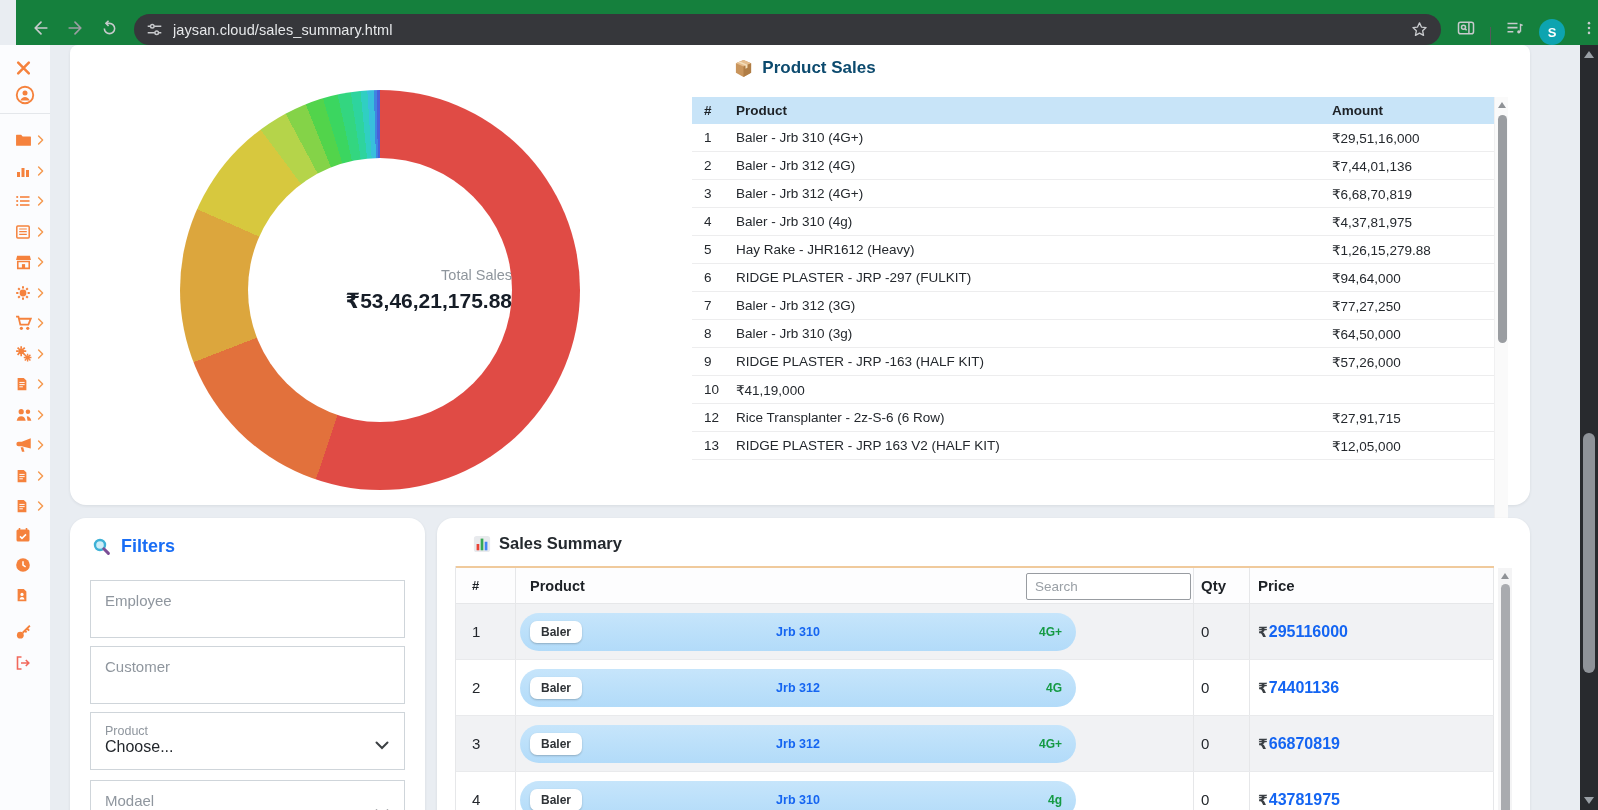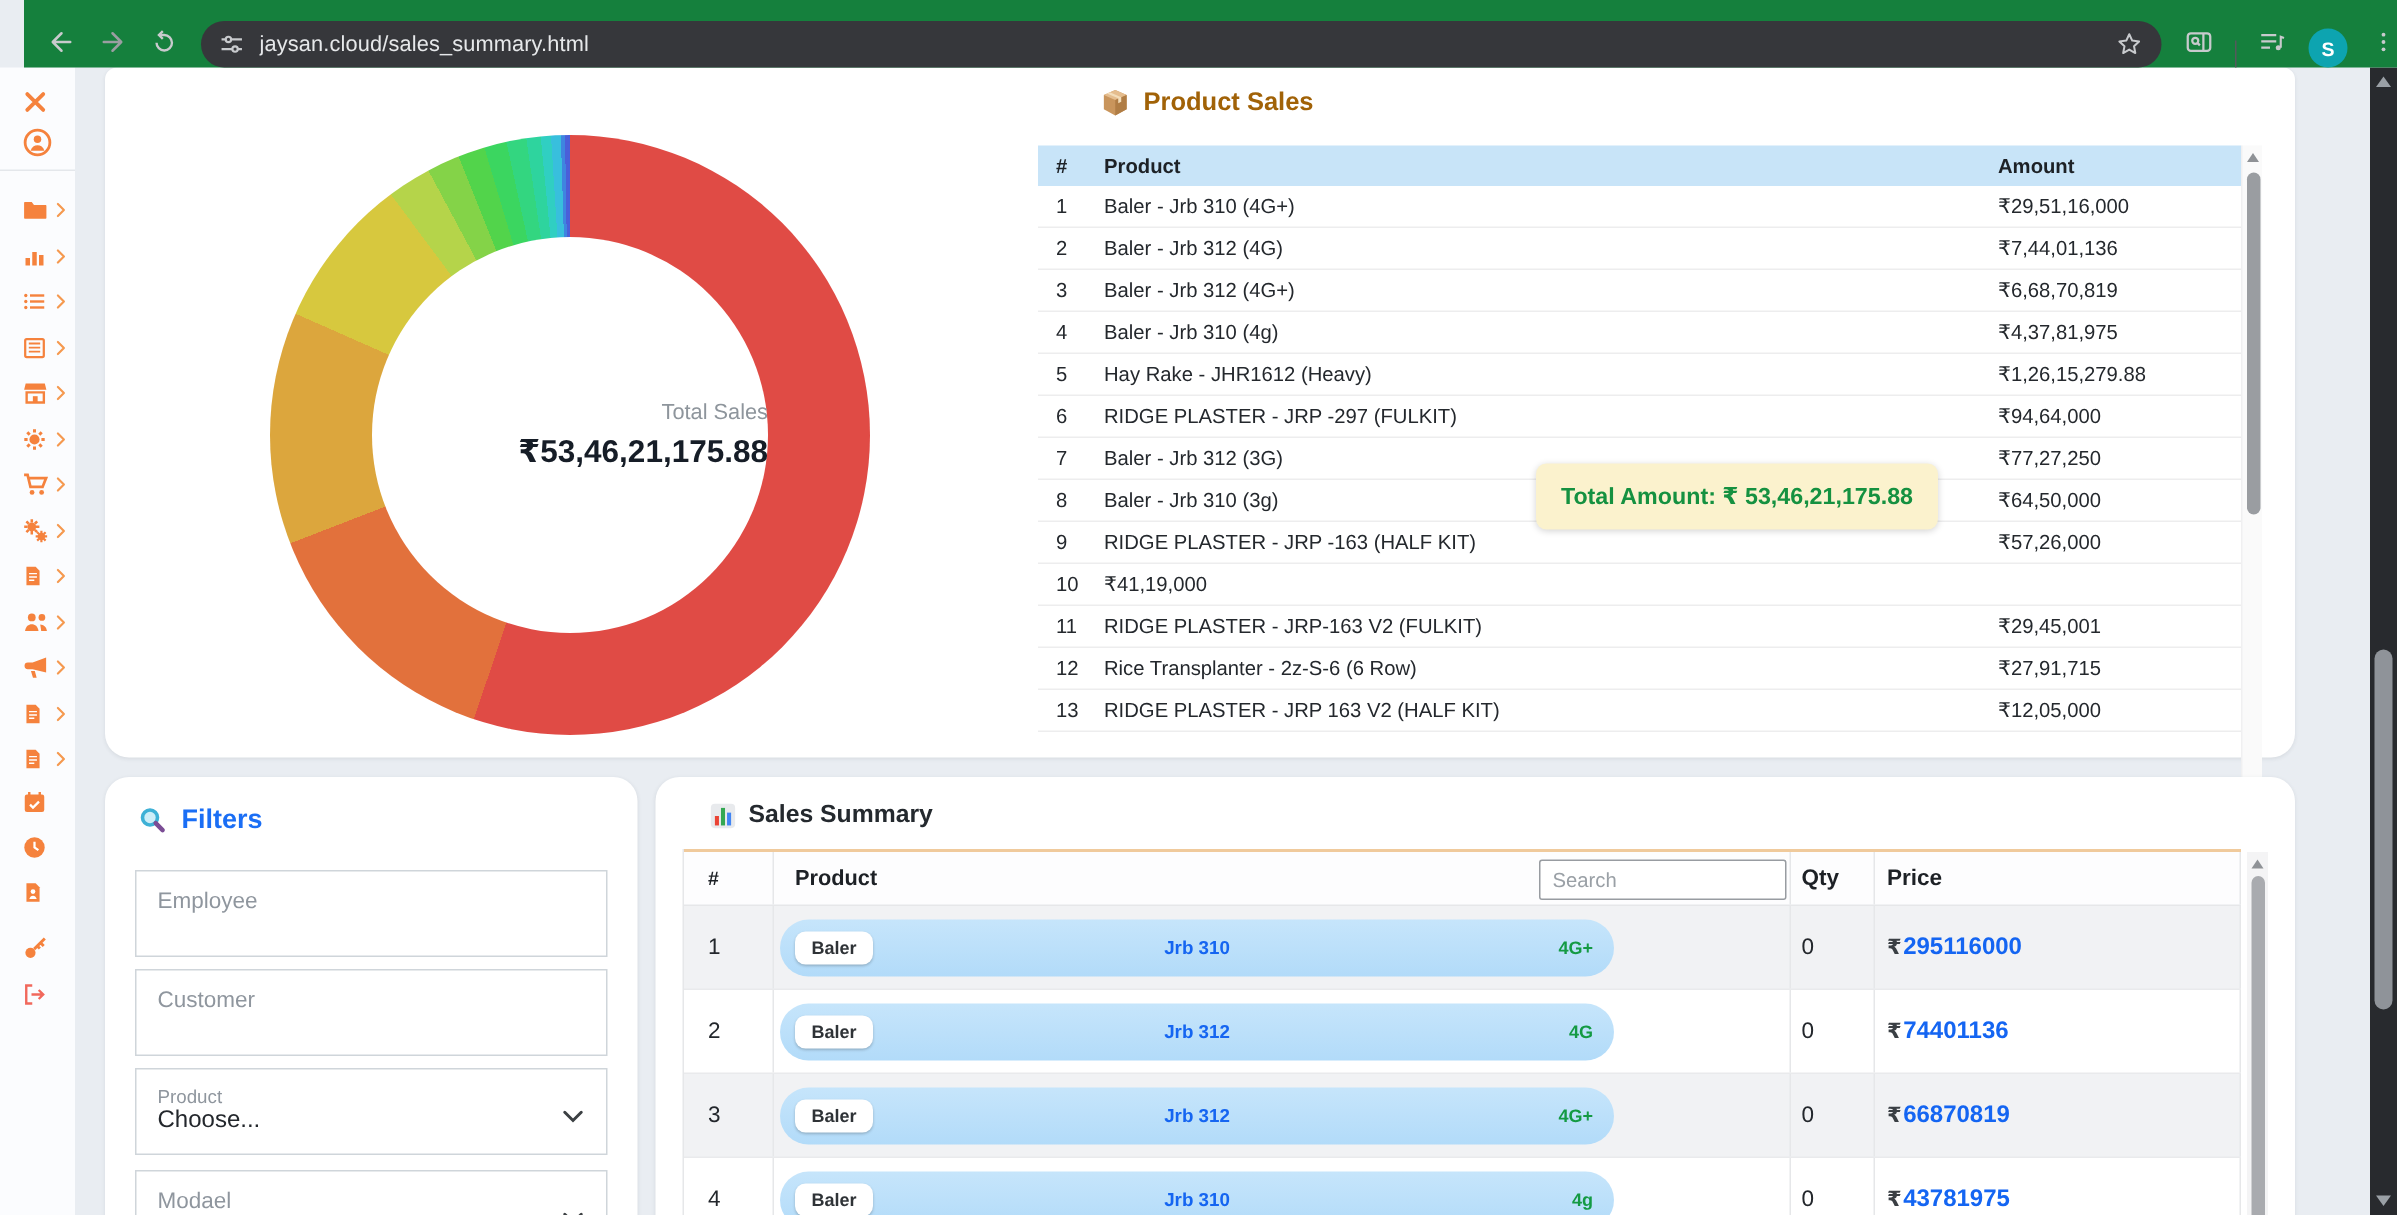--- a/index.html
+++ b/index.html
@@ -27,21 +27,21 @@
 .filters-card{left:70px;top:473px;width:355px;height:337px}
 .summary-card{left:437px;top:473px;width:1093px;height:337px}
 
 .donut{position:absolute;left:110px;top:45px;width:400px;height:400px;border-radius:50%}
 .hole{position:absolute;left:68px;top:68px;width:264px;height:264px;border-radius:50%;background:#fff;
   display:flex;flex-direction:column;align-items:flex-end;justify-content:center;gap:6px}
 .hole-label{font-size:14.5px;color:#8e959c}
 .hole-value{font-size:21px;font-weight:700;color:#161d27}
 
 .ps-head{position:absolute;left:535px;top:13px;width:400px;display:flex;align-items:center;justify-content:center;
-  gap:9px;font-size:17px;font-weight:700;color:#a16207}
+  gap:9px;font-size:17px;font-weight:700;color:#0c4a6e}
 .ps-table{position:absolute;left:622px;top:52px;width:802px}
 .ps-hrow{display:flex;height:27px;background:#c8e4f8;align-items:center;font-size:13.5px;font-weight:700;color:#1d2126}
 .ps-row{display:flex;height:28px;align-items:center;border-bottom:1px solid #ededee;font-size:13.5px;color:#24282d}
 .ps-c.n{width:44px;padding-left:12px;flex:none}
 .ps-c.p{flex:1;white-space:nowrap;overflow:hidden}
 .ps-c.a{width:162px;flex:none}
 .vscroll{position:absolute;background:#fafafa;cursor:pointer}
 .ps-scroll{left:1424px;top:52px;width:14px;height:437px;border-left:1px solid #f0f0f1}
 .arr{position:absolute;left:50%;transform:translateX(-50%);width:0;height:0;
   border-left:4px solid transparent;border-right:4px solid transparent}
@@ -477,42 +477,36 @@
           <div class="ps-row">
             <div class="ps-c n">9</div>
             <div class="ps-c p">RIDGE PLASTER - JRP -163 (HALF KIT)</div>
             <div class="ps-c a">₹57,26,000</div>
           </div>
           <div class="ps-row">
             <div class="ps-c n">10</div>
             <div class="ps-c a">₹41,19,000</div>
           </div>
           <div class="ps-row">
-            <div class="ps-c n">11</div>
-            <div class="ps-c p">RIDGE PLASTER - JRP-163 V2 (FULKIT)</div>
-            <div class="ps-c a">₹29,45,001</div>
-          </div>
-          <div class="ps-row">
             <div class="ps-c n">12</div>
             <div class="ps-c p">Rice Transplanter - 2z-S-6 (6 Row)</div>
             <div class="ps-c a">₹27,91,715</div>
           </div>
           <div class="ps-row">
             <div class="ps-c n">13</div>
             <div class="ps-c p">RIDGE PLASTER - JRP 163 V2 (HALF KIT)</div>
             <div class="ps-c a">₹12,05,000</div>
           </div>
         </div>
     </div>
     <div class="vscroll ps-scroll">
       <div class="arr up"></div>
       <div class="thumb"></div>
       <div class="arr down"></div>
     </div>
-    <div class="tooltip">Total Amount: ₹ 53,46,21,175.88</div>
   </div>
 
   <div class="card filters-card">
     <div class="f-head">
       <span style="display:flex">
         <svg width="20" height="20" viewBox="0 0 20 20">
             <circle cx="8" cy="8" r="5" fill="#cdeef8" stroke="#3eb1d6" stroke-width="2.4"></circle>
             <path d="M11.8 11.8l4.6 4.6" stroke="#7b4d95" stroke-width="3" stroke-linecap="round"></path>
           </svg>
       </span>

